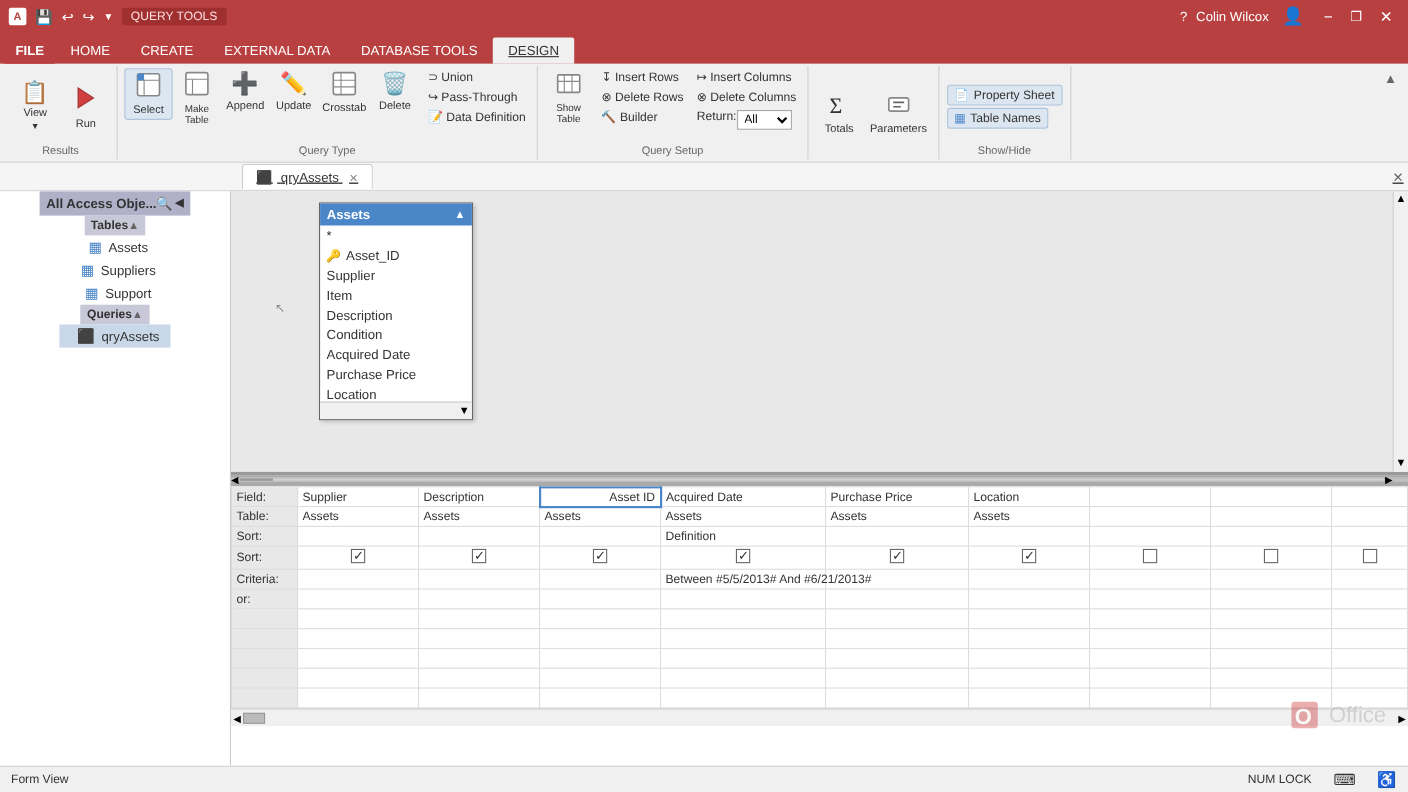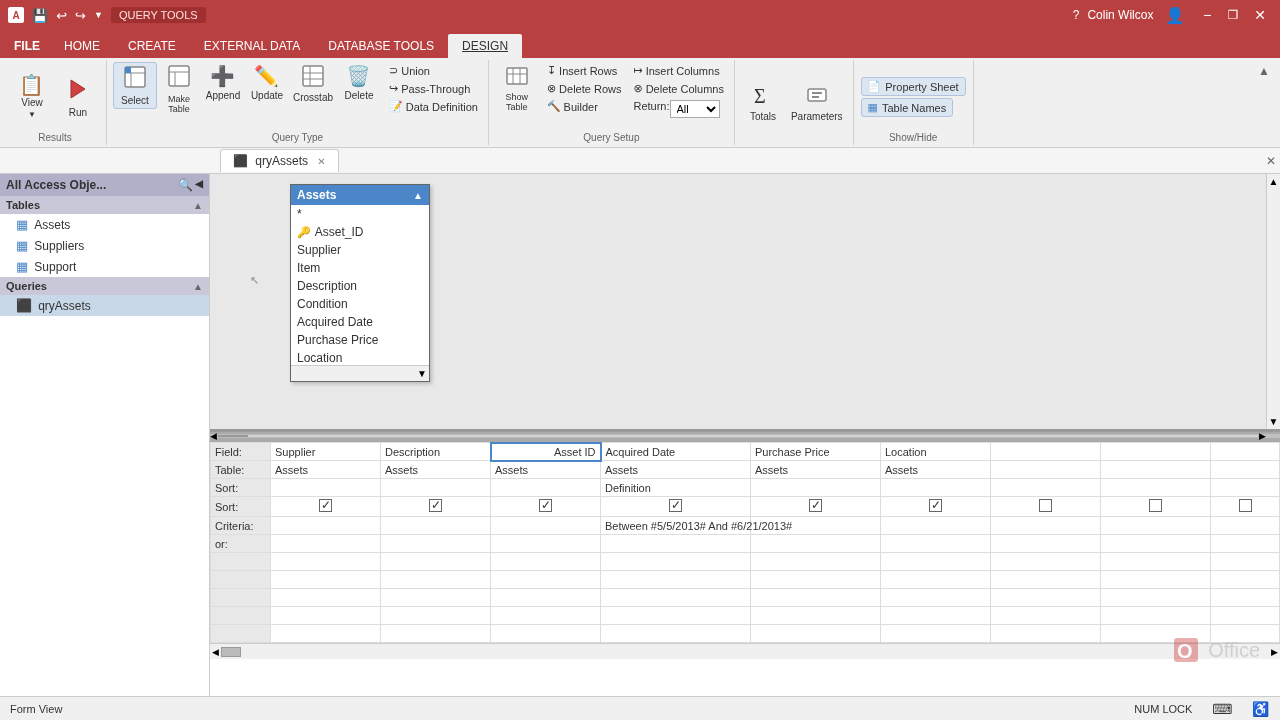--- a/index.html
+++ b/index.html
@@ -136,20 +136,21 @@
     .prop-btn.active { background: #dce6f0; border: 1px solid #b0c4de; }
 
     
     .doc-tabs {
       background: #f5f5f5;
       display: flex;
       align-items: center;
       border-bottom: 1px solid #ccc;
       padding: 0 0 0 220px;
       height: 26px;
+      text-decoration: underline;
     }
     .doc-tab {
       padding: 4px 12px;
       font-size: 12px;
       background: white;
       border: 1px solid #ccc;
       border-bottom: none;
       cursor: pointer;
       border-radius: 3px 3px 0 0;
       color: #333;
@@ -164,20 +165,21 @@
     }
 
     
     .nav-pane {
       width: 210px;
       background: white;
       border-right: 1px solid #ccc;
       display: flex;
       flex-direction: column;
       flex-shrink: 0;
+      align-items: center;
     }
     .nav-pane-header {
       background: #b0b0c8;
       display: flex;
       align-items: center;
       justify-content: space-between;
       padding: 4px 6px;
       font-size: 12px;
       font-weight: bold;
       color: #333;

